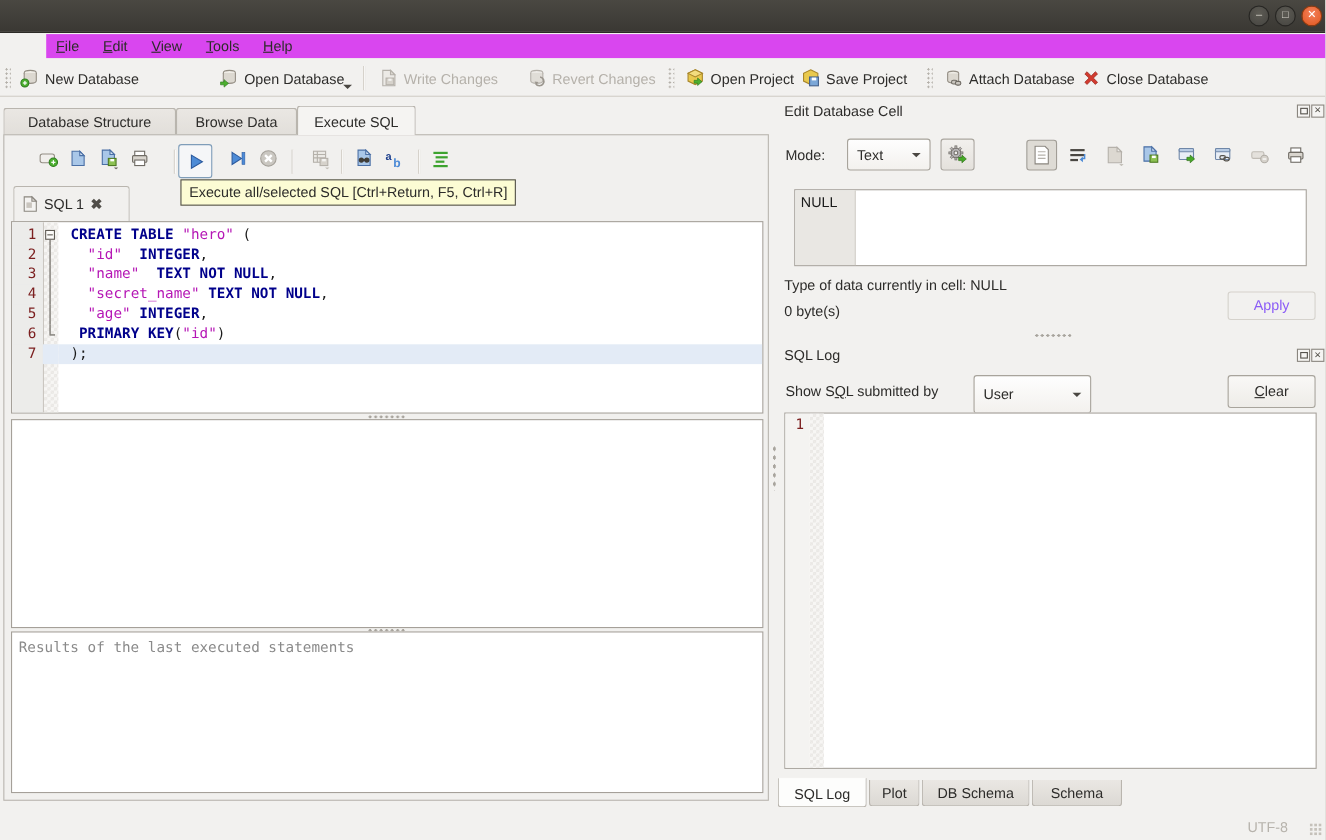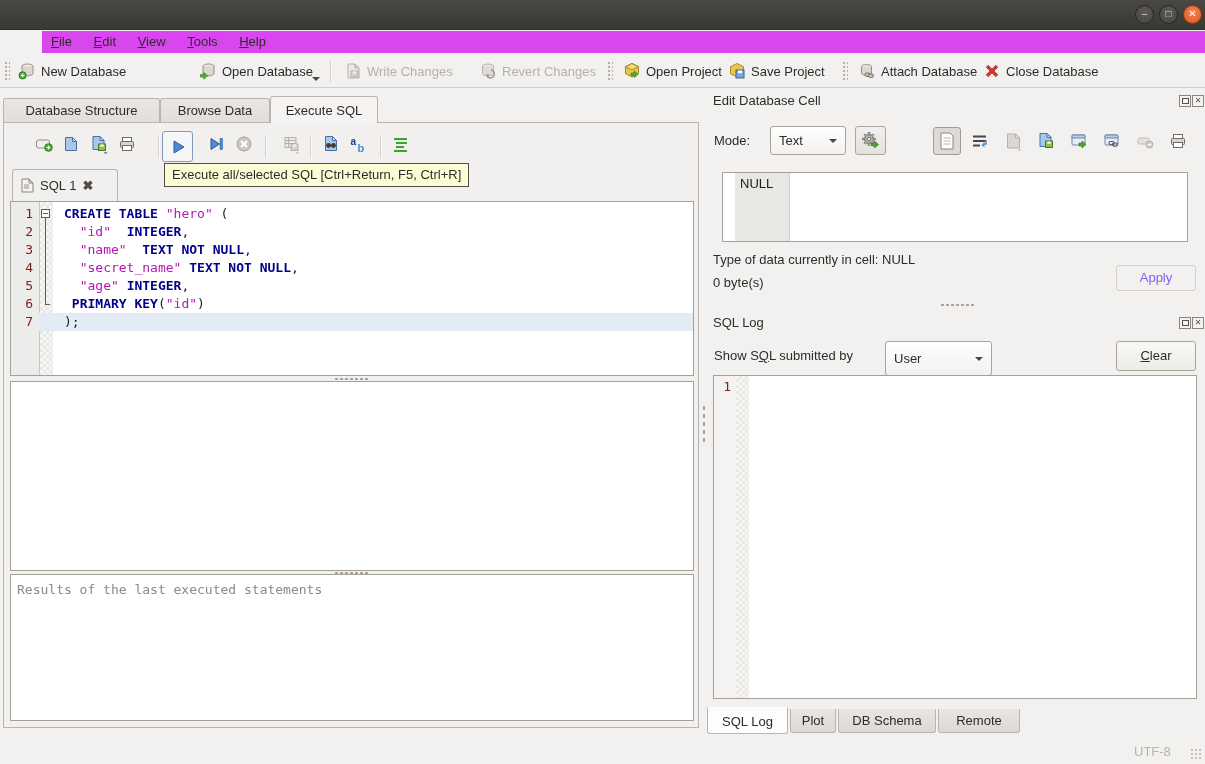--- a/index.html
+++ b/index.html
@@ -102,21 +102,21 @@
   .btn.disabled{background:#f2f1ef;border-color:#d5d2cc;color:#8b5cf6;}
 
   .gearbtn{position:absolute;left:855px;top:126px;width:31px;height:29px;
     background:linear-gradient(#f2f0ed,#e4e1dc);border:1px solid #aaa69f;border-radius:3px;
     box-sizing:border-box;display:flex;align-items:center;justify-content:center;}
   .cellico{position:absolute;top:127px;width:28px;height:28px;display:flex;align-items:center;justify-content:center;}
   .cellico.pressed{background:#dedbd5;border:1px solid #a19d96;border-radius:3px;box-sizing:border-box;}
 
   .cellbox{position:absolute;left:722px;top:172px;width:466px;height:70px;background:#fff;
     border:1px solid #a5a099;box-sizing:border-box;}
-  .cellnullcol{position:absolute;left:12px;top:0;bottom:0;width:54px;background:#e9e7e3;border-right:1px solid #d3d0ca;}
+  .cellnullcol{position:absolute;left:0;top:0;bottom:0;width:54px;background:#e9e7e3;border-right:1px solid #d3d0ca;}
   .cellnullcol span{display:block;padding:3px 0 0 5px;font-size:13px;color:#1b1b1b;}
 
   .logbox{position:absolute;left:713px;top:375px;width:484px;height:324px;background:#fff;
     border:1px solid #a5a099;box-sizing:border-box;}
   .loggutter{position:absolute;left:0;top:0;bottom:0;width:22px;background:#f4f3f1;}
   .loggutter span{display:block;padding:3px 5px 0 0;text-align:right;
     font-family:"DejaVu Sans Mono",monospace;font-size:13px;color:#7c2020;}
   .logstrip{position:absolute;left:22px;top:0;bottom:0;width:13px;background-color:#f7f6f4;
     background-image:linear-gradient(45deg,#eae8e5 25%,transparent 25%,transparent 75%,#eae8e5 75%),
                      linear-gradient(45deg,#eae8e5 25%,transparent 25%,transparent 75%,#eae8e5 75%);
@@ -557,18 +557,18 @@
   <div class="logbox">
     <div class="loggutter">
         <span>1</span>
       </div>
     <div class="logstrip"></div>
   </div>
 
   <div class="dtab active" style="left:707px;width:81px;">SQL Log</div>
   <div class="dtab" style="left:790px;width:46px;">Plot</div>
   <div class="dtab" style="left:838px;width:98px;">DB Schema</div>
-  <div class="dtab" style="left:938px;width:82px;">Remote</div>
+  <div class="dtab" style="left:938px;width:82px;">Schema</div>
 
   <div class="statusenc">UTF-8</div>
   <div class="grip"></div>
 
 </div>
 
 </body></html>

